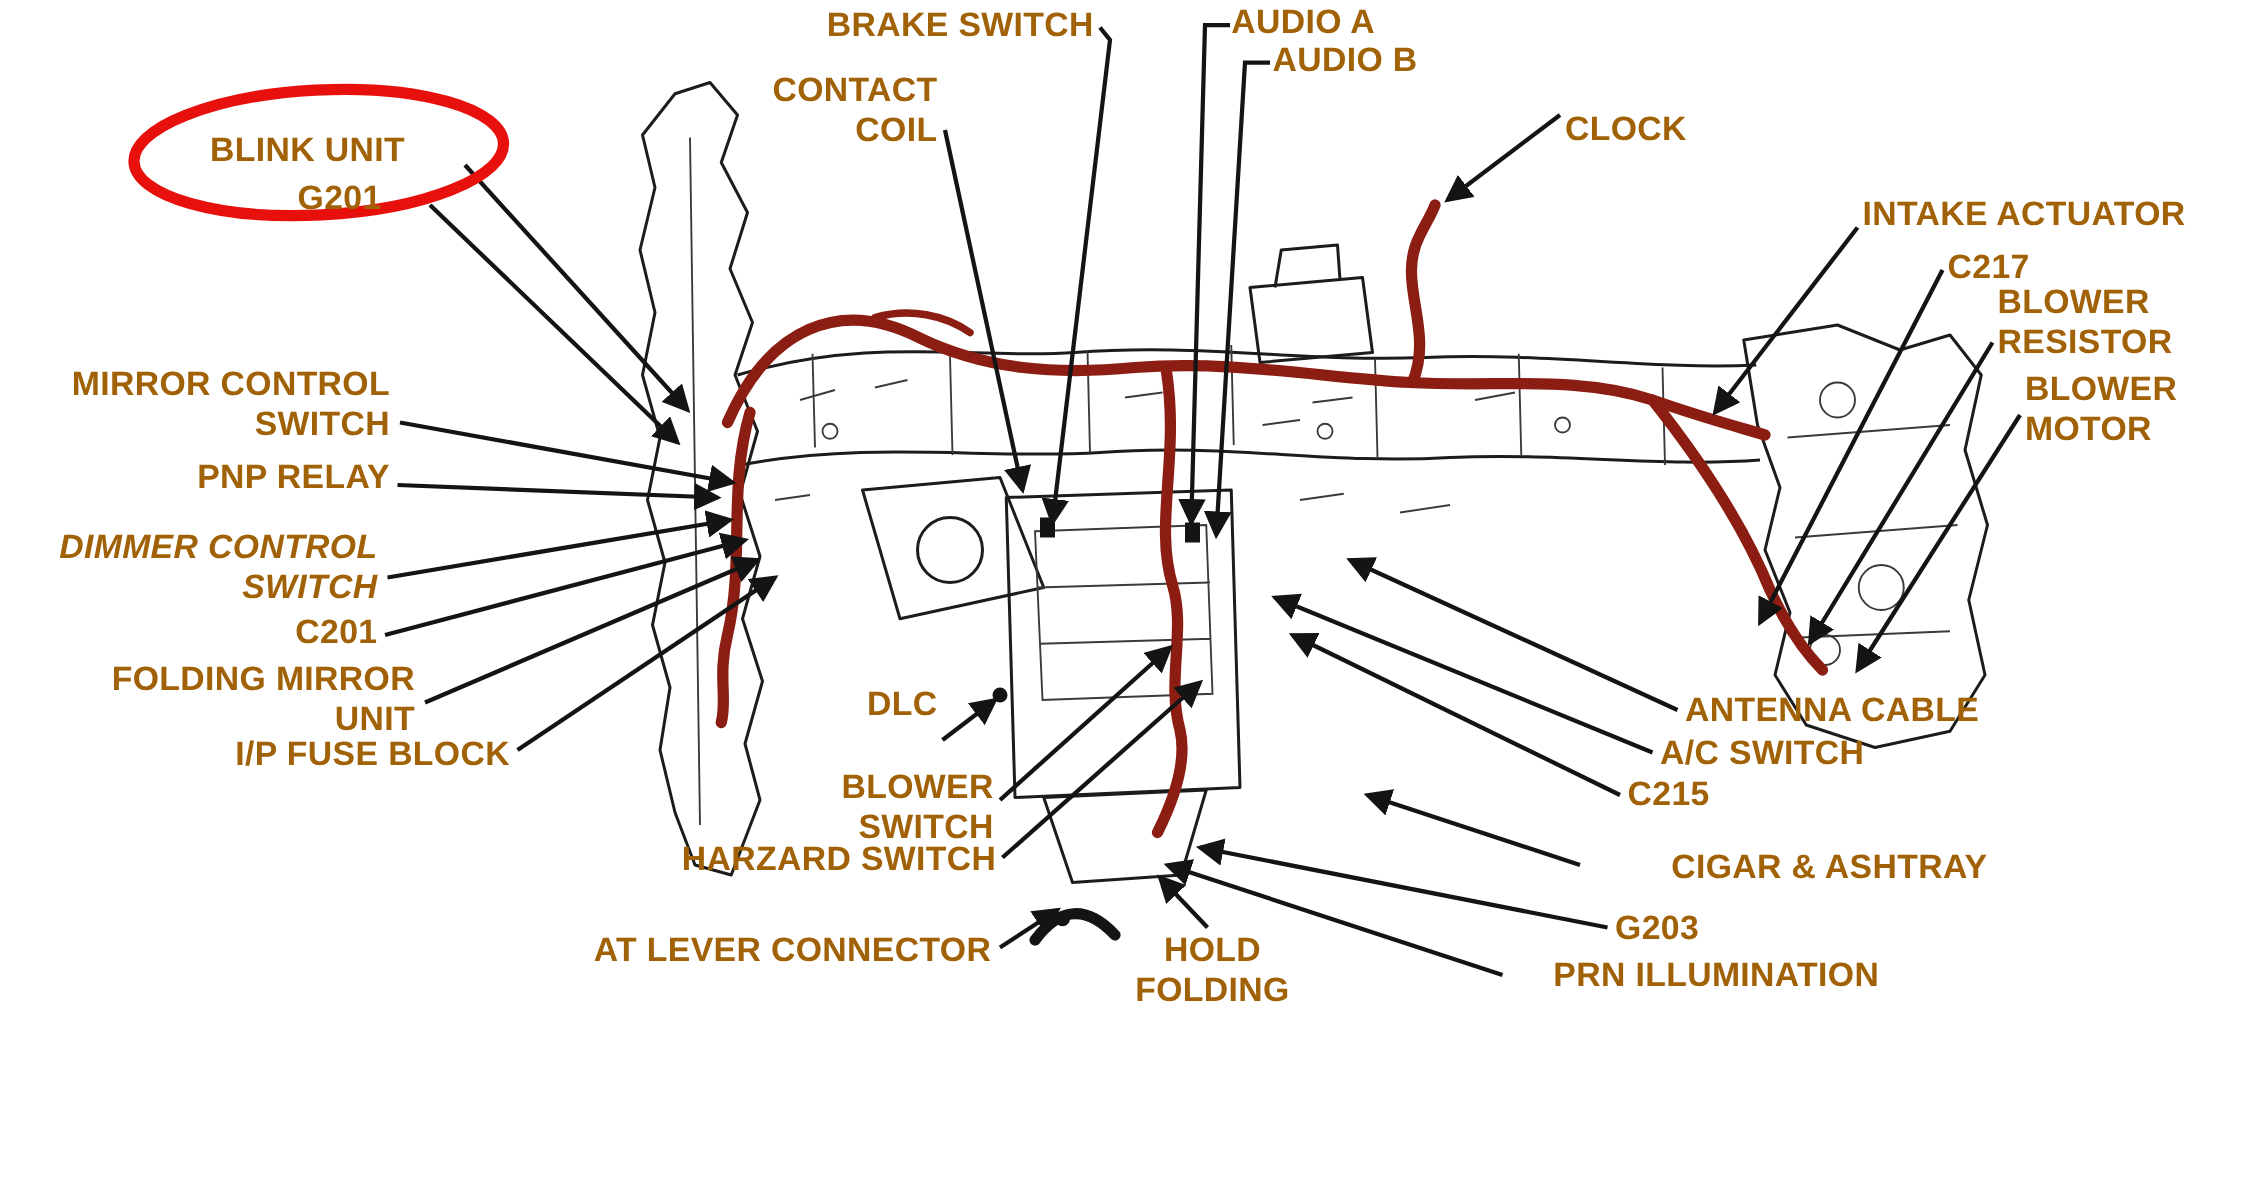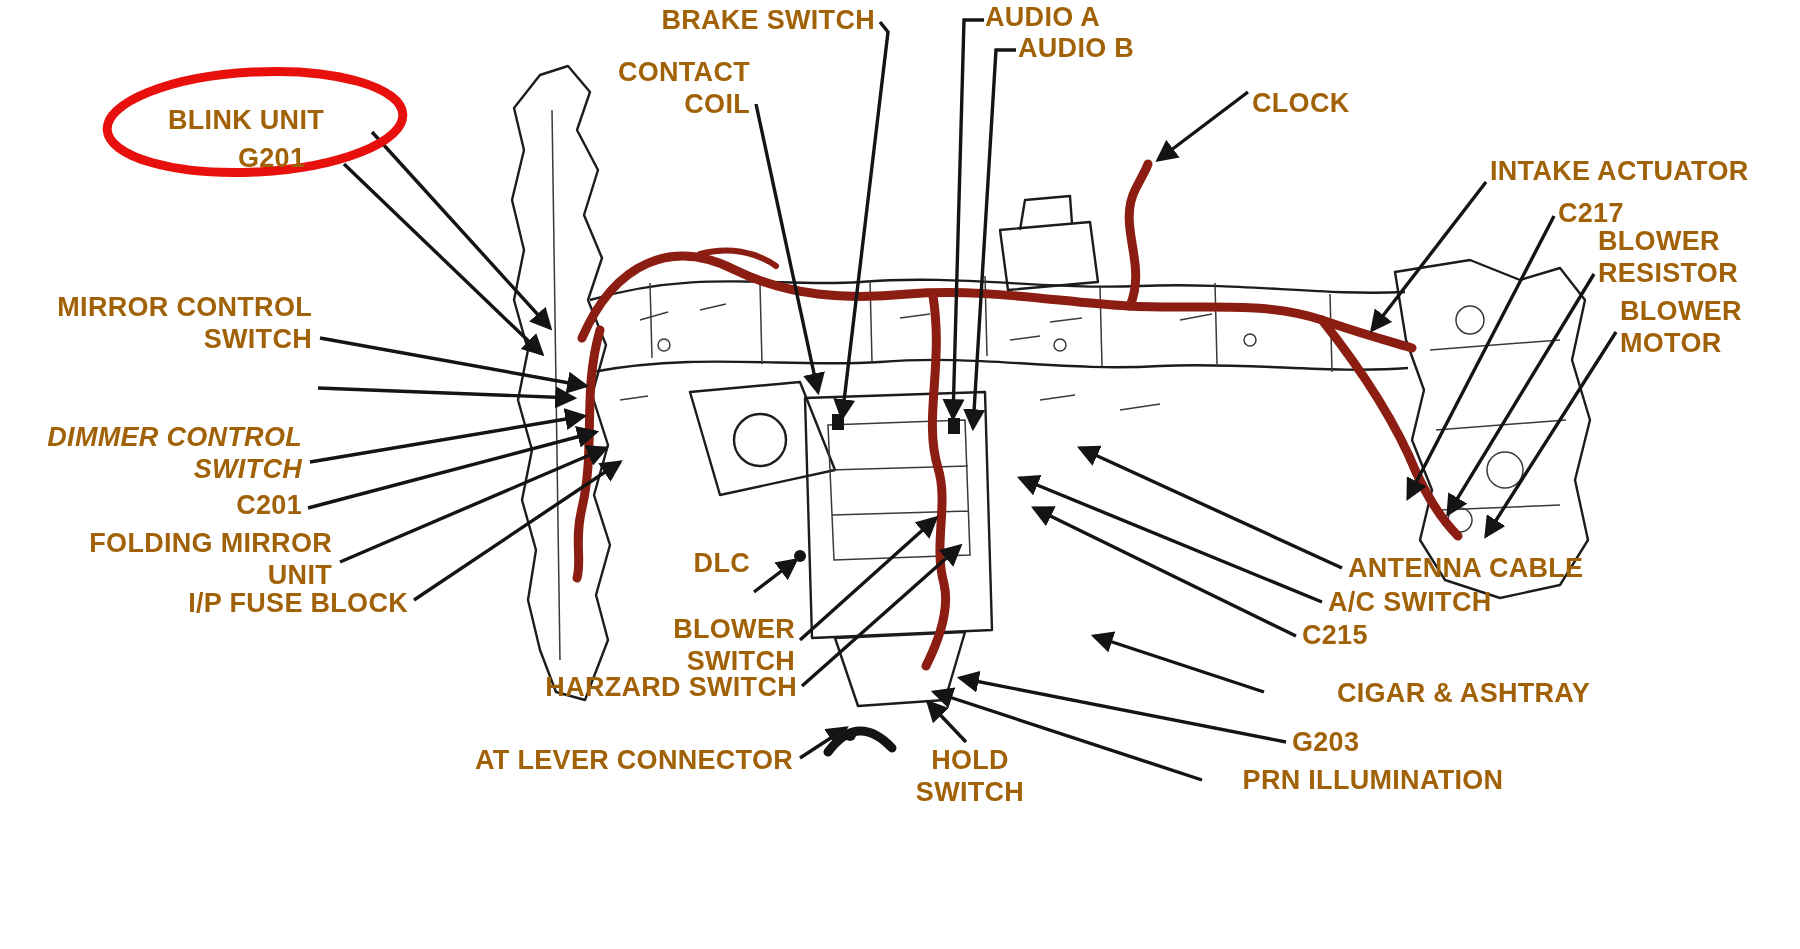--- a/index.html
+++ b/index.html
@@ -143,33 +143,34 @@
   <div class="label" style="left:168px;top:105px;width:200px;text-align:left;">BLINK UNIT</div>
   <div class="label" style="left:238px;top:143px;width:100px;text-align:left;">G201</div>
   <div class="label" style="left:1490px;top:156px;width:300px;text-align:left;">INTAKE ACTUATOR</div>
   <div class="label" style="left:1558px;top:198px;width:90px;text-align:left;">C217</div>
   <div class="label" style="left:1598px;top:226px;width:200px;text-align:left;">BLOWER
 RESISTOR</div>
   <div class="label" style="left:1620px;top:296px;width:180px;text-align:left;">BLOWER
 MOTOR</div>
   <div class="label" style="left:0px;top:292px;width:312px;text-align:right;">MIRROR CONTROL
 SWITCH</div>
+  <div class="label" style="left:90px;top:366px;width:222px;text-align:right;">PNP RELAY</div>
   <div class="label" style="left:0px;top:422px;width:302px;text-align:right;font-style:italic;">DIMMER CONTROL
 SWITCH</div>
   <div class="label" style="left:200px;top:490px;width:102px;text-align:right;">C201</div>
   <div class="label" style="left:30px;top:528px;width:302px;text-align:right;">FOLDING MIRROR
 UNIT</div>
   <div class="label" style="left:140px;top:588px;width:268px;text-align:right;">I/P FUSE BLOCK</div>
   <div class="label" style="left:670px;top:548px;width:80px;text-align:right;">DLC</div>
   <div class="label" style="left:645px;top:614px;width:150px;text-align:right;">BLOWER
 SWITCH</div>
   <div class="label" style="left:398px;top:745px;width:395px;text-align:right;">AT LEVER CONNECTOR</div>
   <div class="label" style="left:492px;top:672px;width:305px;text-align:right;">HARZARD SWITCH</div>
   <div class="label" style="left:900px;top:745px;width:140px;text-align:center;">HOLD
-SWITCH</div>
+FOLDING</div>
   <div class="label" style="left:1348px;top:553px;width:290px;text-align:left;">ANTENNA CABLE</div>
   <div class="label" style="left:1328px;top:587px;width:210px;text-align:left;">A/C SWITCH</div>
   <div class="label" style="left:1302px;top:620px;width:100px;text-align:left;">C215</div>
   <div class="label" style="left:1270px;top:678px;width:320px;text-align:right;">CIGAR &amp; ASHTRAY</div>
   <div class="label" style="left:1292px;top:727px;width:100px;text-align:left;">G203</div>
   <div class="label" style="left:1208px;top:765px;width:330px;text-align:center;">PRN ILLUMINATION</div>
 
 </div>
 
 </body></html>

